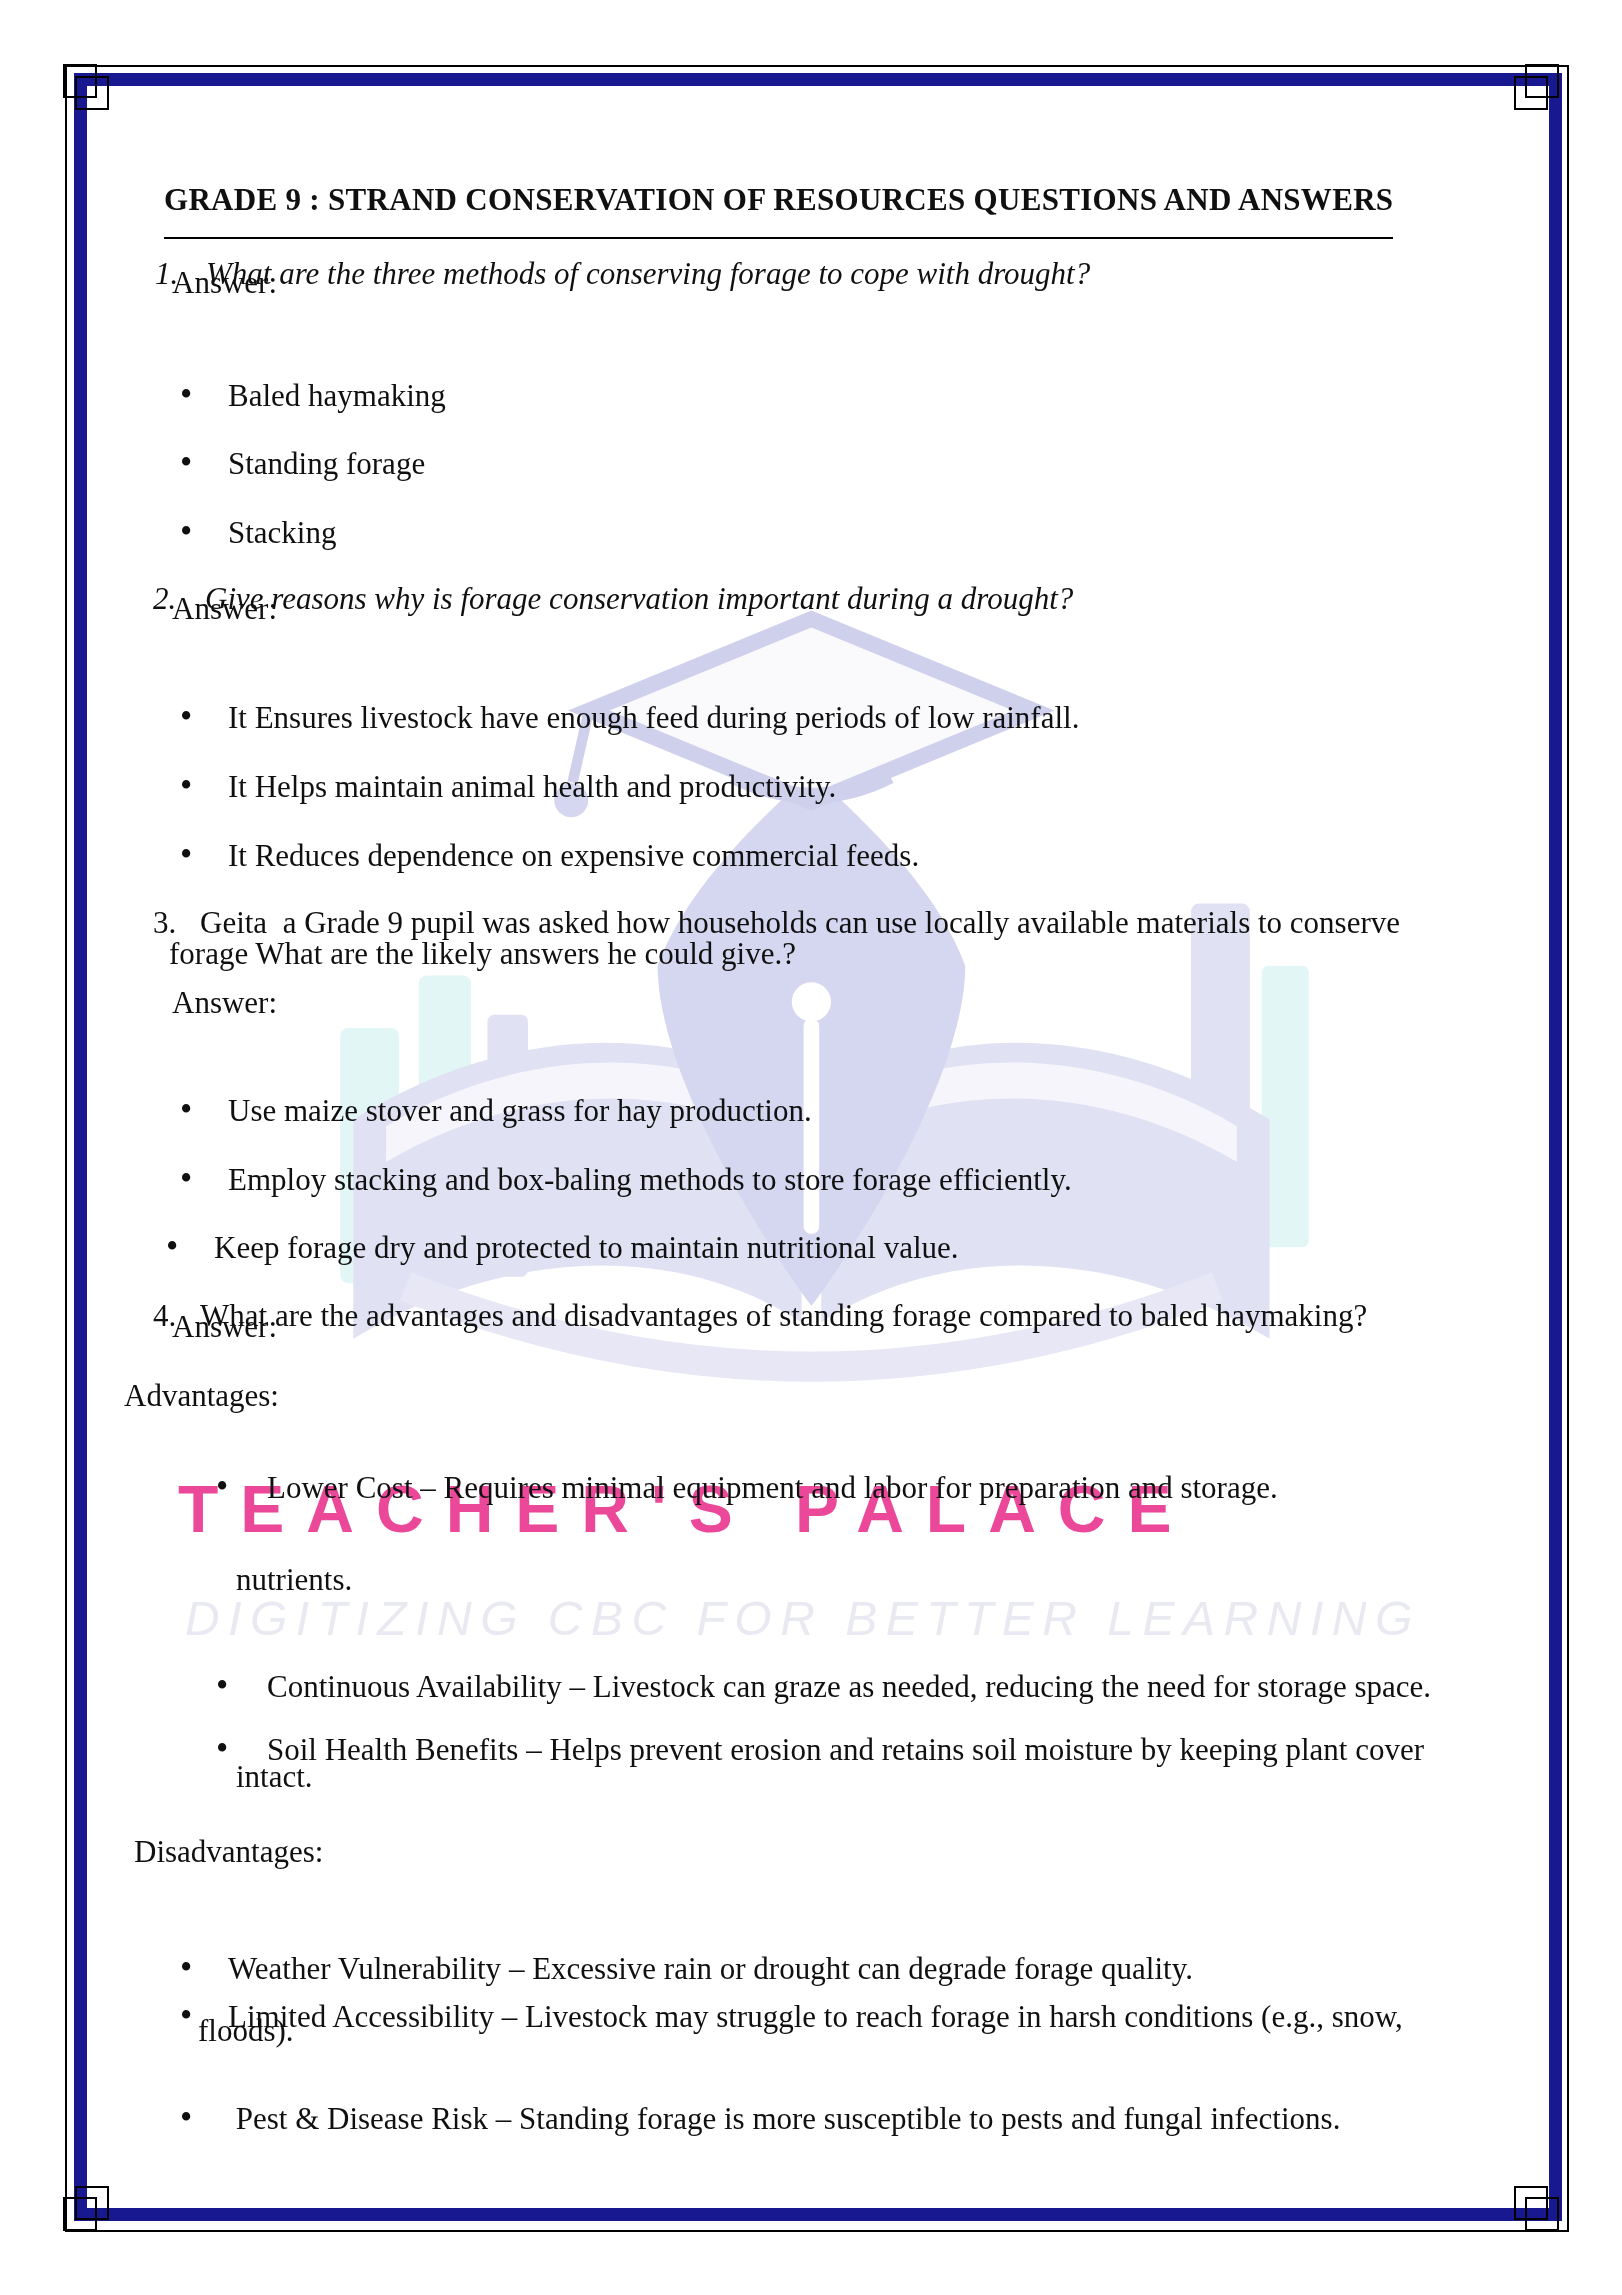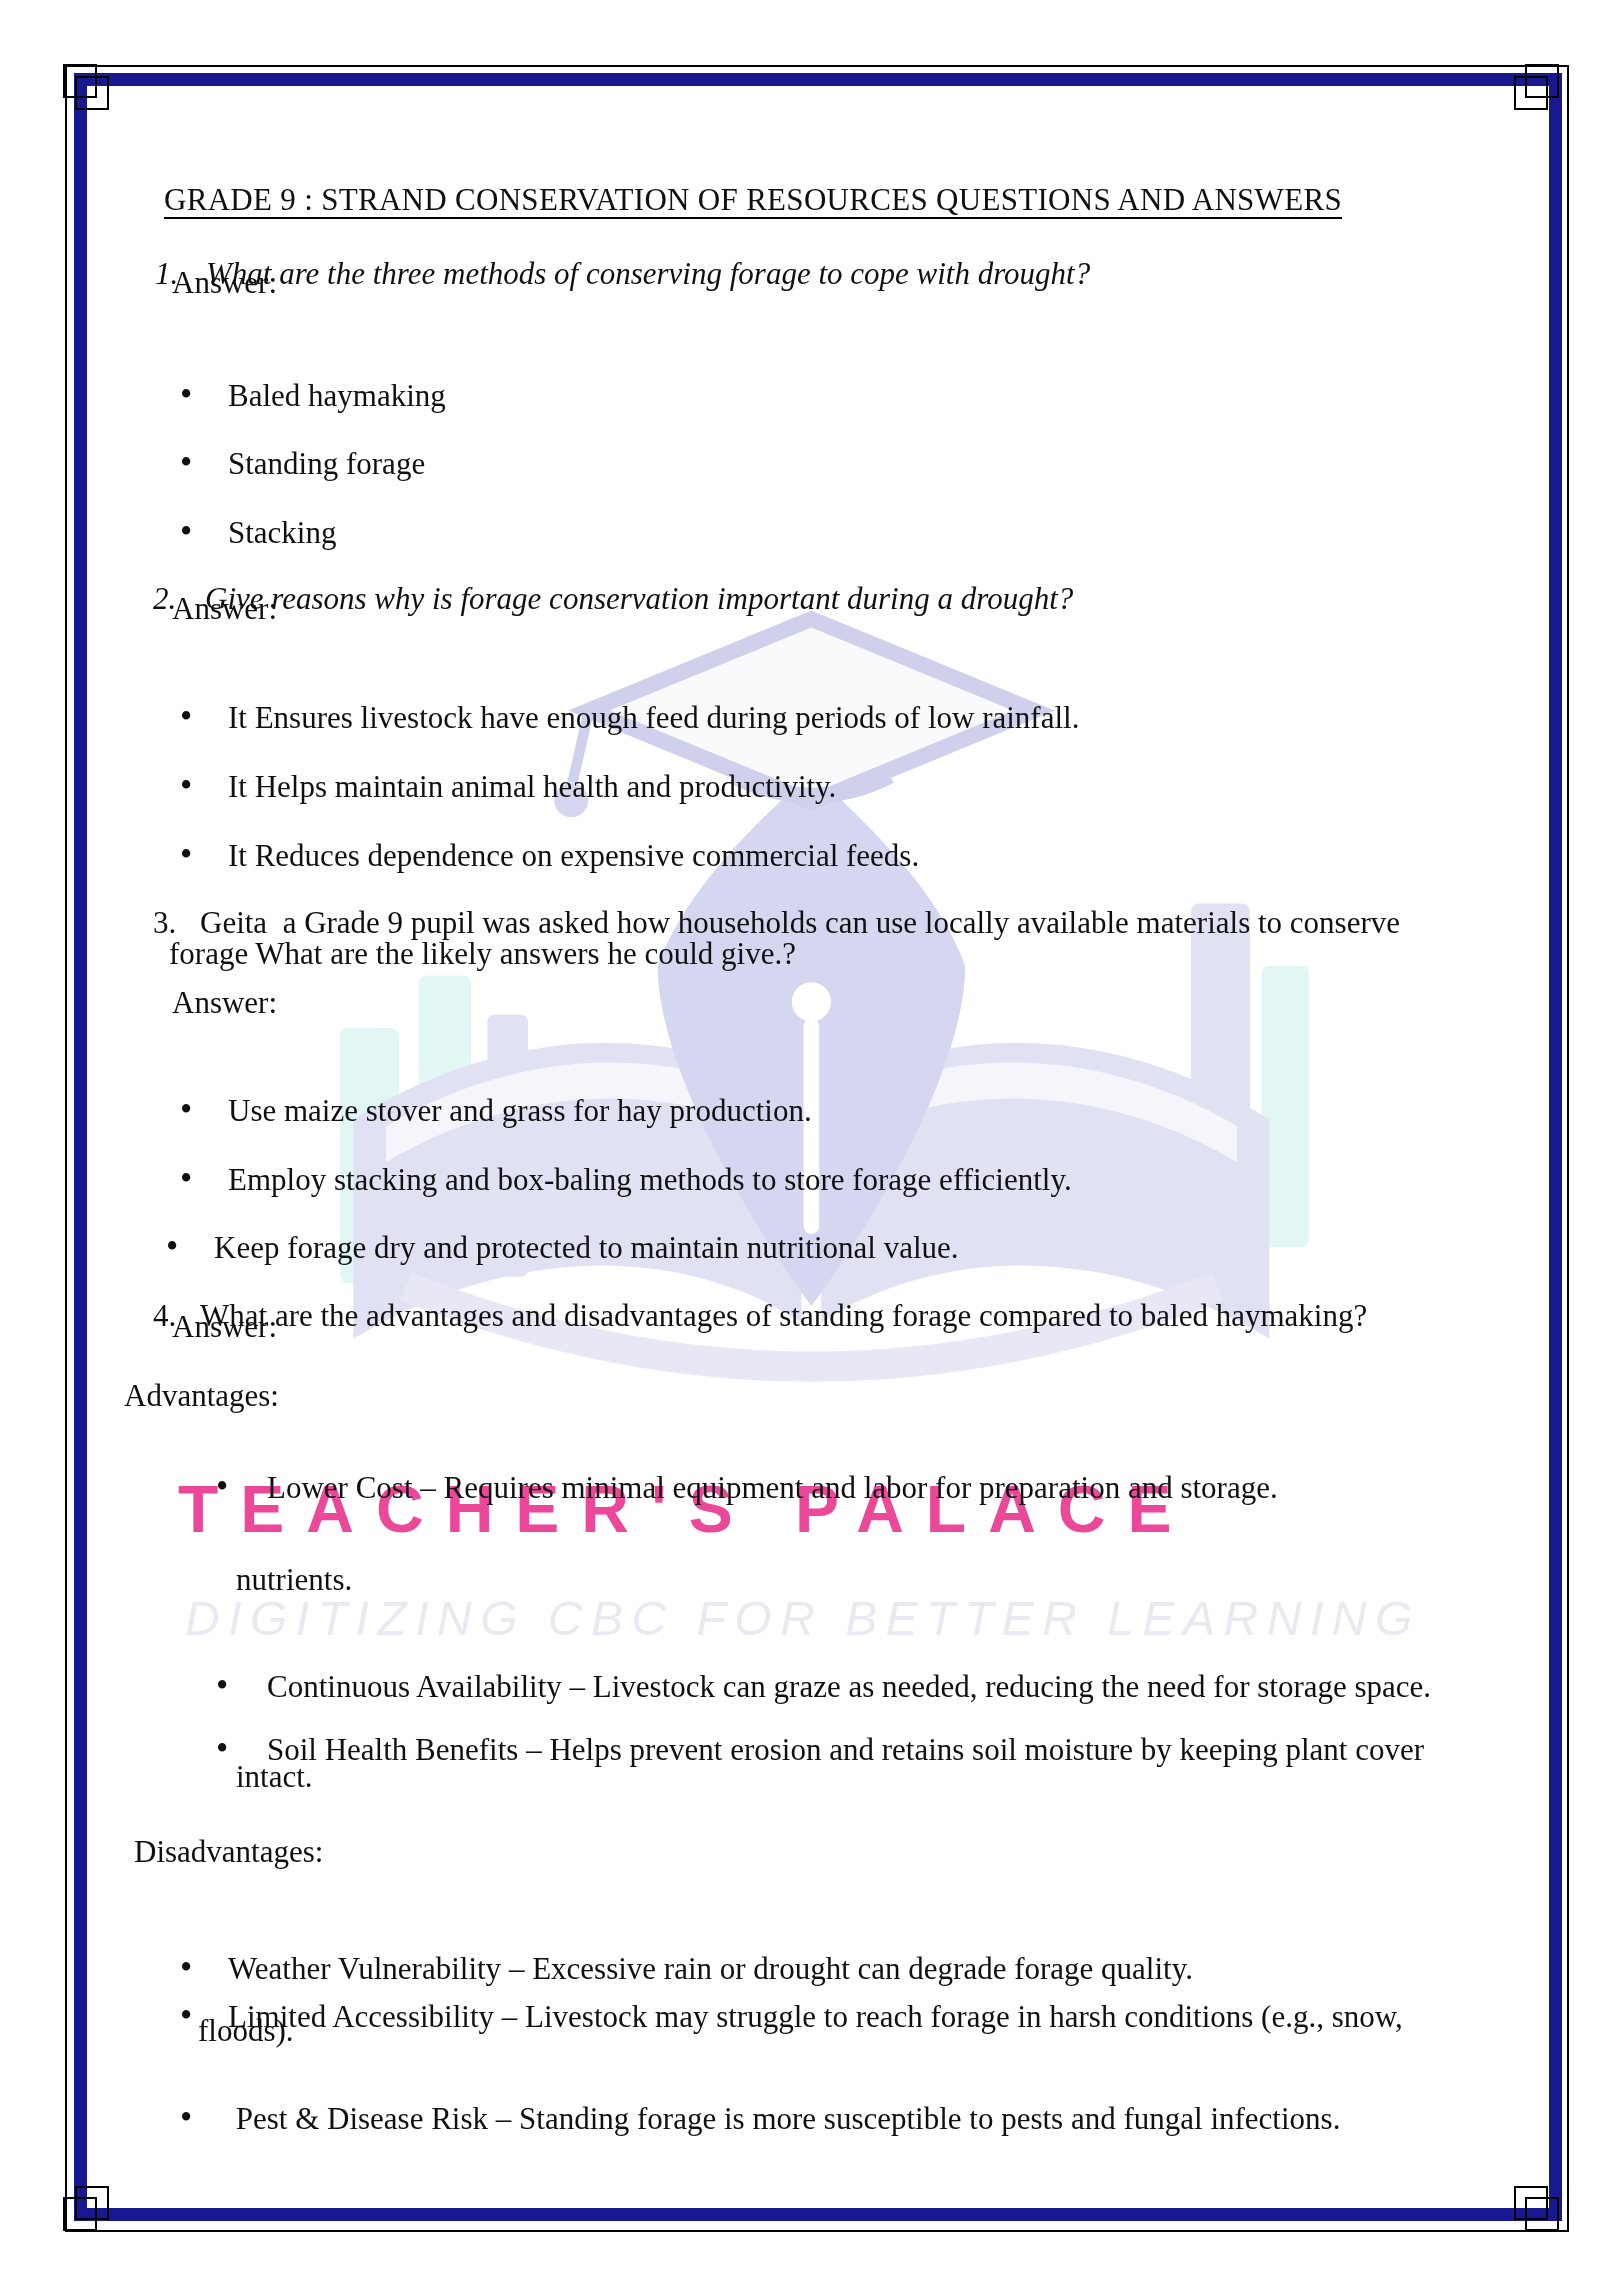--- a/index.html
+++ b/index.html
@@ -18,21 +18,21 @@
   .wm-logo  { position:absolute; left:314px; top:609px; width:1021px; height:779px; opacity:.55; }
   .wm-brand { position:absolute; left:178px; top:1471px; font-family:"Liberation Sans", sans-serif;
               font-weight:bold; font-size:66px; letter-spacing:22px; color:#ec4899; white-space:pre; }
   .wm-tag   { position:absolute; left:185px; top:1591px; font-family:"Liberation Sans", sans-serif;
               font-style:italic; font-size:48px; letter-spacing:8.5px; color:#e9e9f2; white-space:pre; }
 
   
   .abs { position:absolute; white-space:pre; font-size:31px; line-height:38px; }
   .it  { font-style:italic; }
   .b   { font-weight:normal; }
-  .title-text { font-weight:normal; border-bottom:2.6px solid #000; padding-bottom:0; letter-spacing:0.3px; }
+  .title-text { font-weight:bold; border-bottom:2.6px solid #000; padding-bottom:20px; letter-spacing:0.3px; }
   .qnum  { display:inline-block; }
   .w78 { width:51px; } .w79 { width:52px; } .w72 { width:47px; } .w74 { width:48px; }
   .dot { display:inline-block; font-size:35px; }
 </style>
 </head>
 <body>
 
 <div class="page">
 
   <svg class="wm-logo" viewBox="0 0 1560 1190" xmlns="http://www.w3.org/2000/svg">

